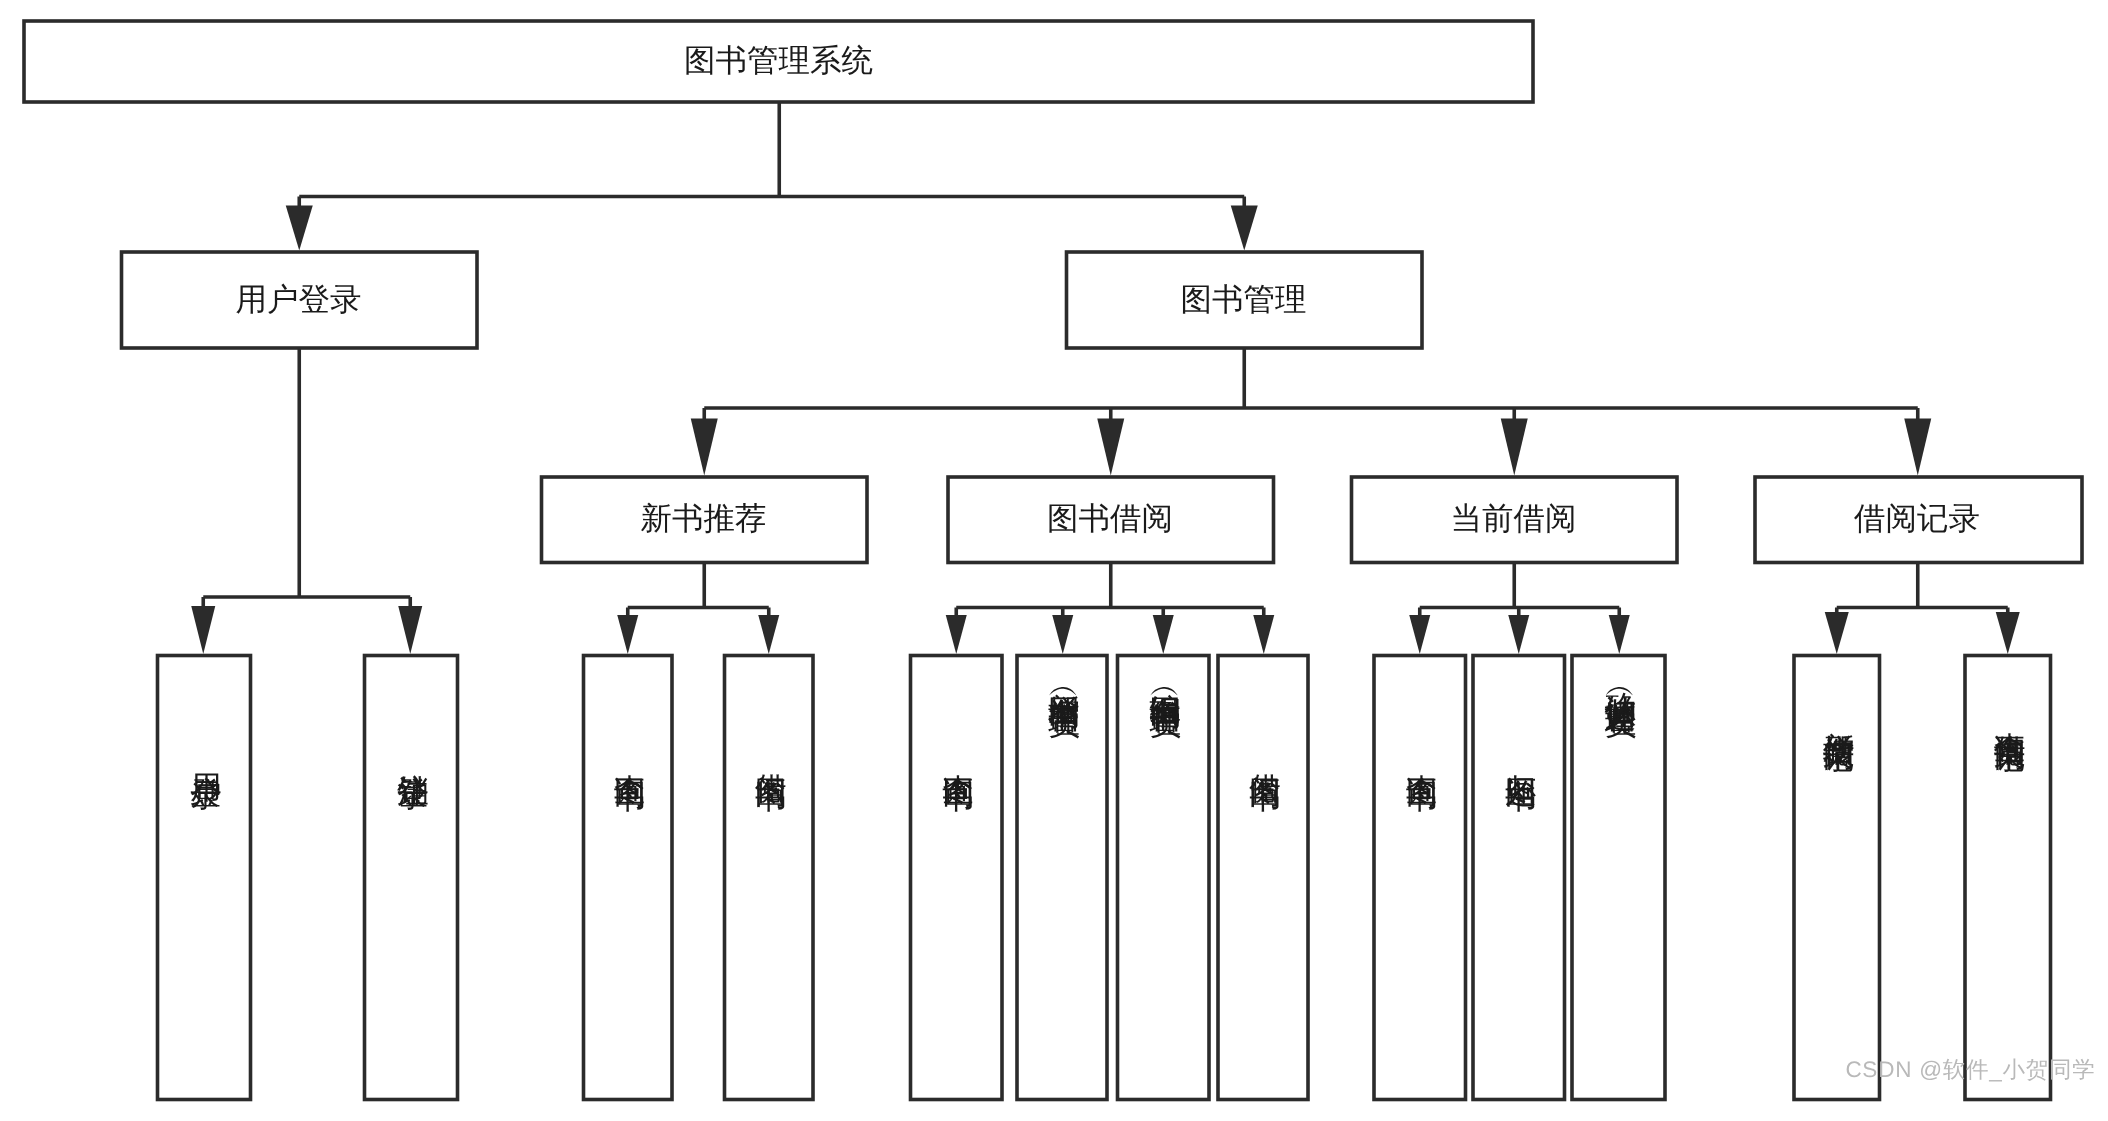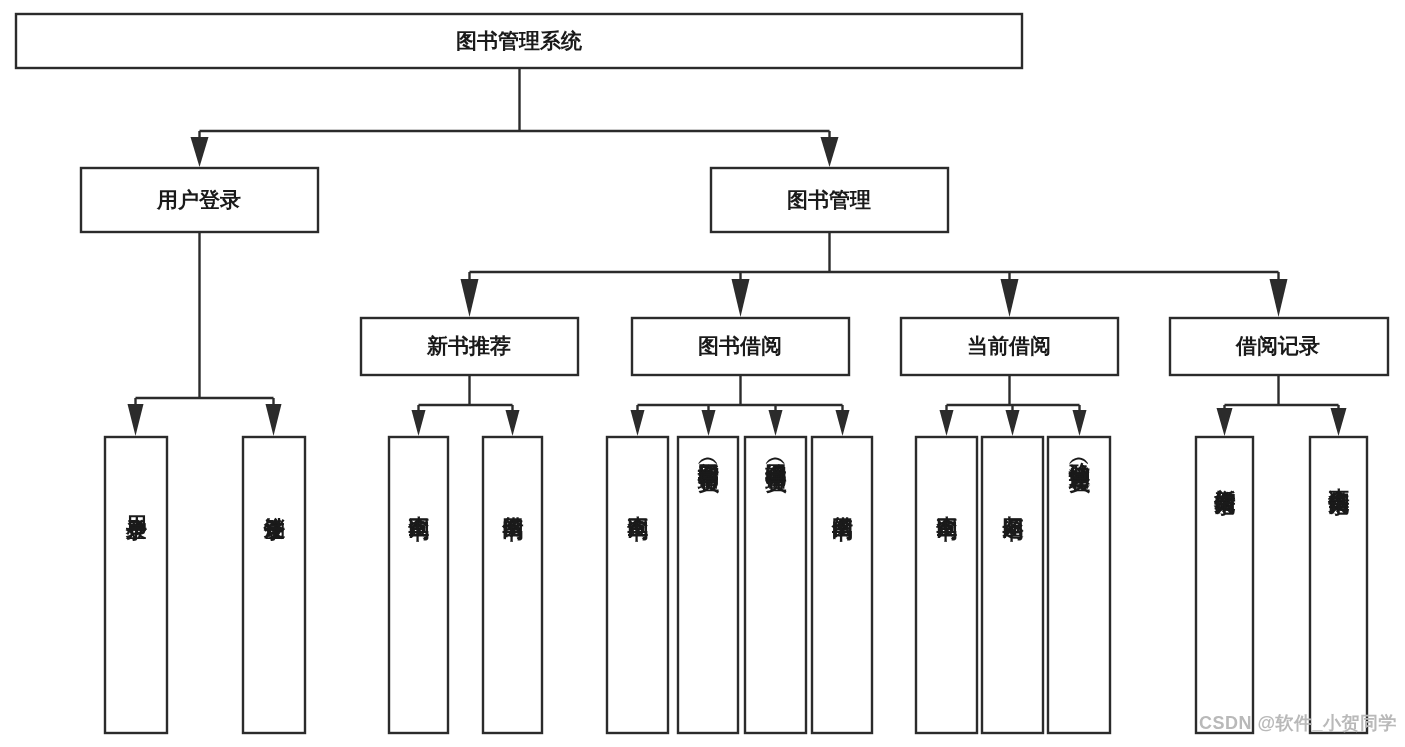--- a/index.html
+++ b/index.html
@@ -9,21 +9,20 @@
   }
   body {
     font-family: "Liberation Sans", "DejaVu Sans", sans-serif;
   }
   #diagram-root {
     position: relative;
     width: 1405px;
     height: 747px;
     background: #ffffff;
     overflow: hidden;
-    font-weight: bold;
   }
   svg#tree-svg {
     position: absolute;
     left: 0;
     top: 0;
     width: 1405px;
     height: 747px;
   }
   .node-box {
     fill: #ffffff;
@@ -60,23 +59,23 @@
     color: #1a1a1a;
     writing-mode: vertical-rl;
     text-orientation: upright;
     line-height: 1.18;
     letter-spacing: 1.5px;
     white-space: nowrap;
   }
   .watermark {
     position: absolute;
     right: 8px;
-    bottom: 12px;
-    font-family: "Liberation Sans", "DejaVu Sans", sans-serif;
-    font-size: 18px;
+    bottom: 24px;
+    font-family: "Liberation Sans", "DejaVu Sans", sans-serif;
+    font-size: 15px;
     color: #b9b9b9;
     letter-spacing: 0.5px;
     user-select: none;
   }
 </style>
 </head>
 <body>
 
 <div id="diagram-root">
 

